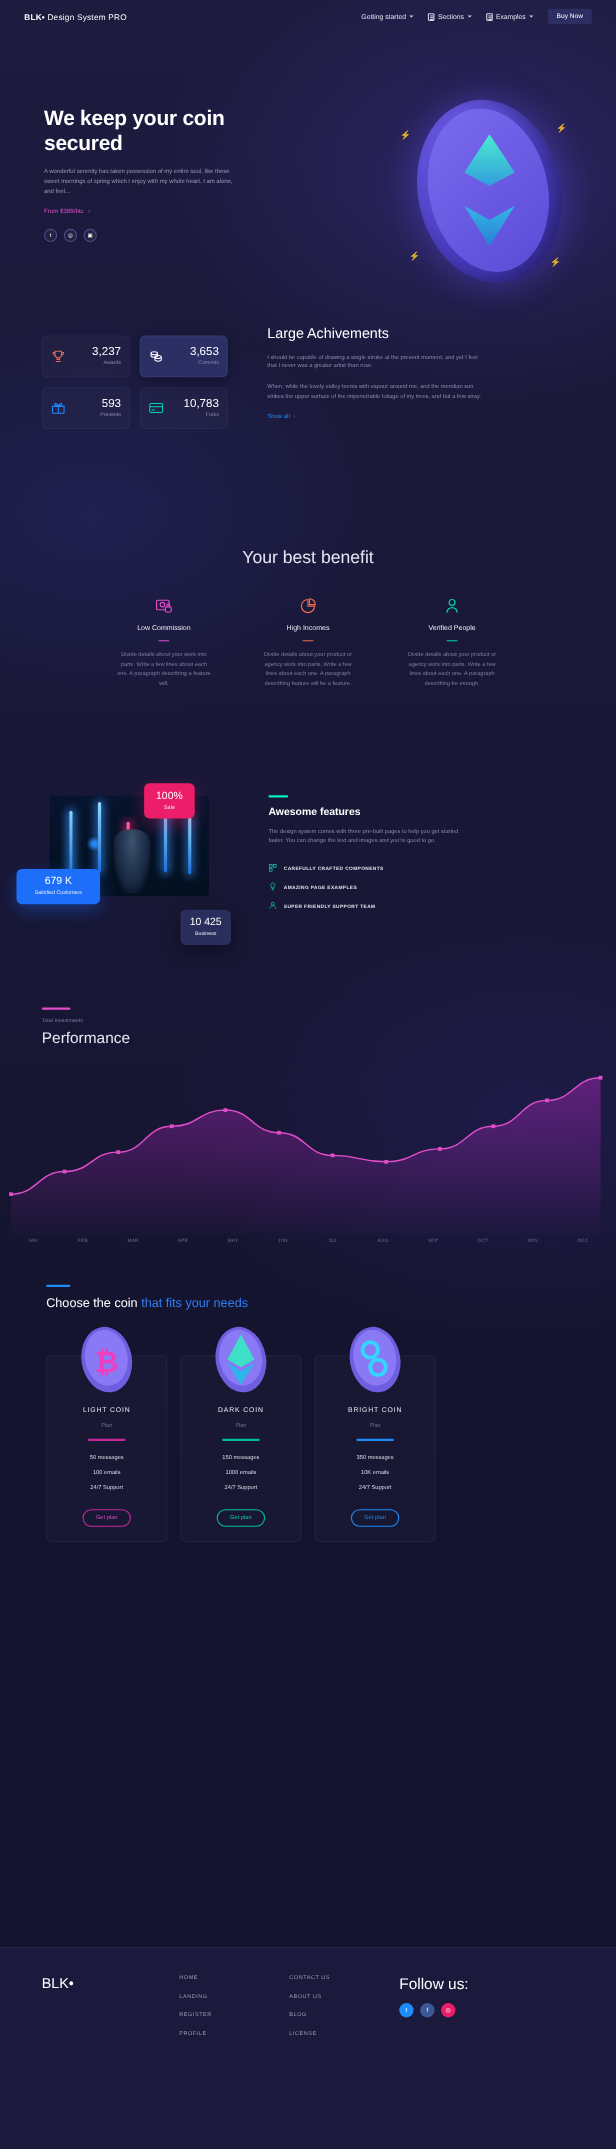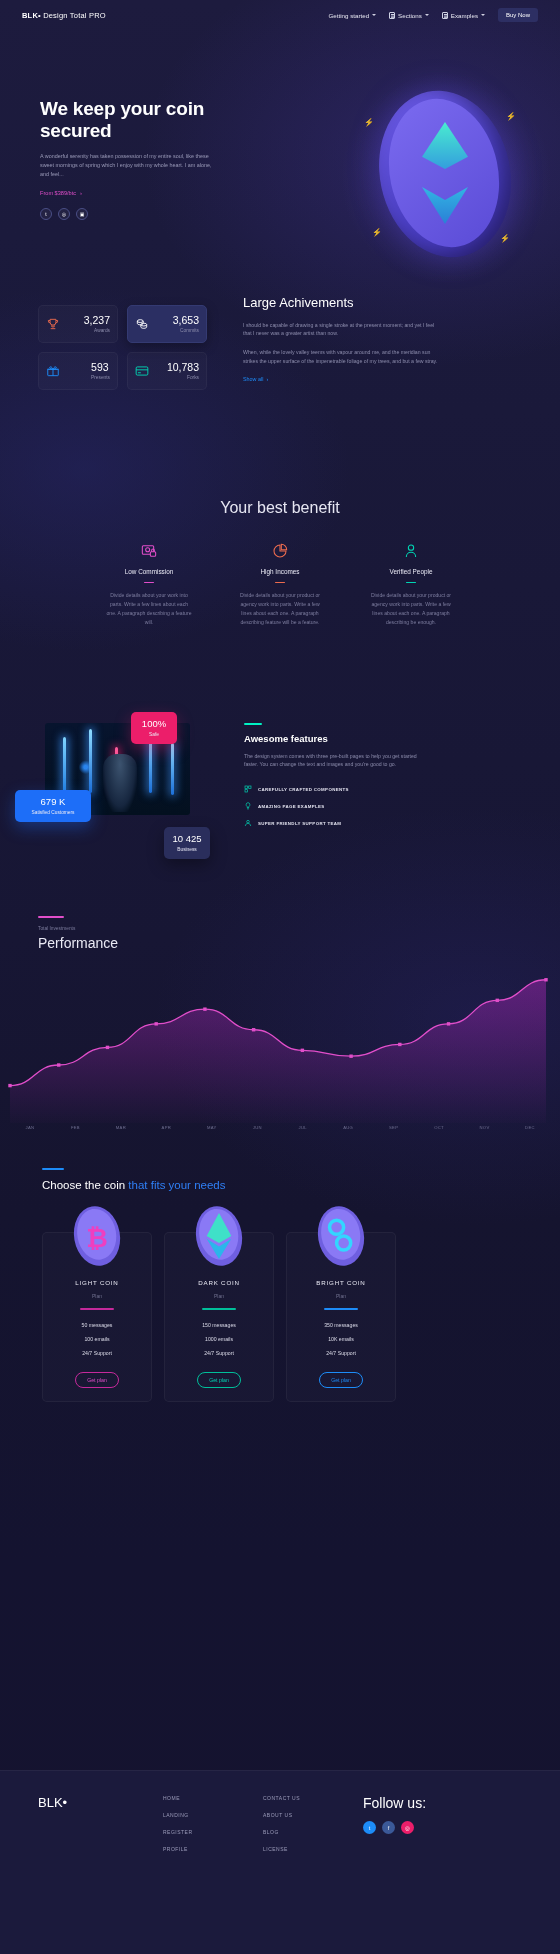--- a/index.html
+++ b/index.html
@@ -39,21 +39,21 @@
   .eth3{position:absolute;left:66px;top:44px;width:46px;height:56px;background:linear-gradient(180deg,#49ecd0,#2f8fe0);clip-path:polygon(50% 0,100% 62%,50% 84%,0 62%)}
   .bolt{position:absolute;color:#6f5fe0;font-size:8px;opacity:.85}
 
   
   .ach{position:relative;height:200px}
   .stats{position:absolute;left:38px;top:10px;width:170px}
   .srow{display:flex;gap:9px;margin-bottom:9px}
   .card{width:80px;height:38px;border-radius:5px;background:rgba(255,255,255,.022);border:1px solid rgba(255,255,255,.045);display:flex;align-items:center;justify-content:space-between;padding:0 7px}
   .card.hl{background:#2b2f63;border-color:#343a72;box-shadow:0 4px 12px rgba(0,0,0,.3)}
   .ci{width:14px;height:14px;flex:none}
-  .cnum{font-size:10.5px;line-height:1;color:#fff}
+  .cnum{font-size:10.5px;line-height:1;text-align:right;color:#fff}
   .clabel{font-size:4.8px;color:#8b8bab;text-align:right;margin-top:2px}
   .ach-txt{position:absolute;left:243px;top:0;width:200px}
   .h2{font-size:13px;line-height:1.2;color:#fff;font-weight:normal}
   .ach-p{font-size:5.2px;line-height:1.7;color:#8d8dad;margin-top:10px}
   .showall{margin-top:10px;font-size:5.4px;color:#1d8cf8;display:flex;align-items:center;gap:3px}
 
   
   .ben{position:relative;height:200px;text-align:center}
   .ben-h{font-size:16px;color:#e6e6f2;font-weight:normal;padding-top:4px}
   .bgrid{display:flex;justify-content:center;gap:26px;margin-top:26px}
@@ -118,21 +118,21 @@
   .fsoc{display:flex;gap:6px}
   .fsb{width:13px;height:13px;border-radius:50%;display:flex;align-items:center;justify-content:center;font-size:5.5px;color:#fff}
 </style>
 </head>
 <body>
 
 <div class="page">
 
   <div class="nav">
     <div class="brand">
-      <b>BLK•</b><span> Design Total PRO</span>
+      <b>BLK•</b><span> Design System PRO</span>
     </div>
     <div class="navright">
       <div class="nitem">
         <span>Getting started</span>
           <i class="caret"></i>
       </div>
       <div class="nitem">
         <i class="nicon"></i>
           <span>Sections</span>
           <i class="caret"></i>

